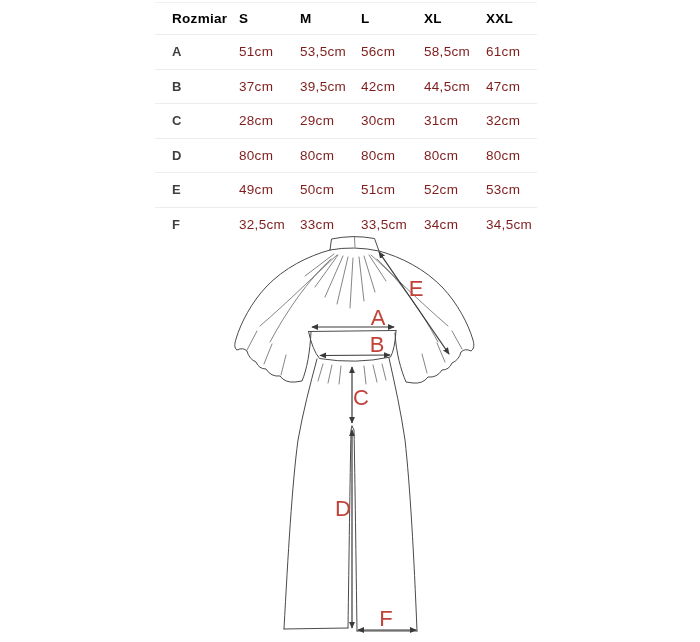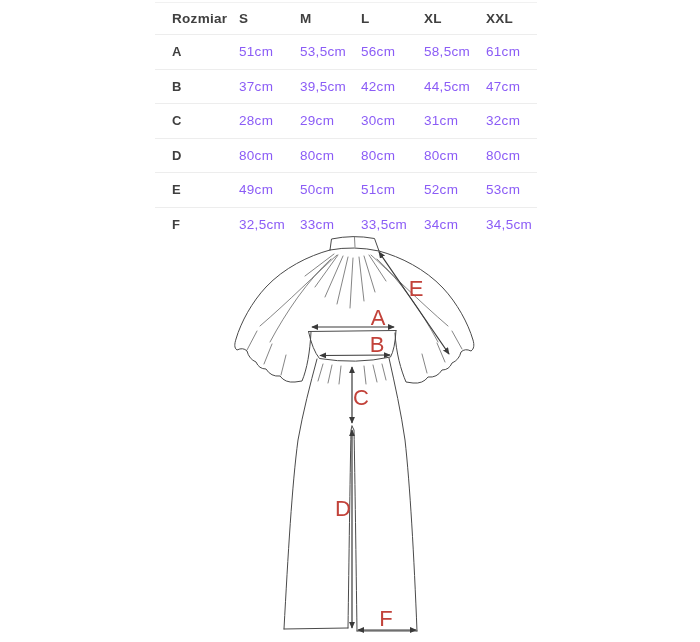--- a/index.html
+++ b/index.html
@@ -24,26 +24,26 @@
     border-bottom:1px solid #ededed;
   }
   .tr.thead{
     height:31px;
     border-top:1px solid #f1f1f1;
   }
   .tr.last{border-bottom:none;}
   .th{
     font-size:13.5px;
     font-weight:bold;
-    color:#404040;
+    color:#000000;
     letter-spacing:.3px;
   }
   .td{
     font-size:13.5px;
-    color:#8b5cf6;
+    color:#7f1d1d;
     letter-spacing:.3px;
   }
   .col0{padding-left:17px;}
   .rowlabel{
     font-weight:bold;
     color:#3f3f3f;
     font-size:13px;
   }
   
   .garment-svg{

